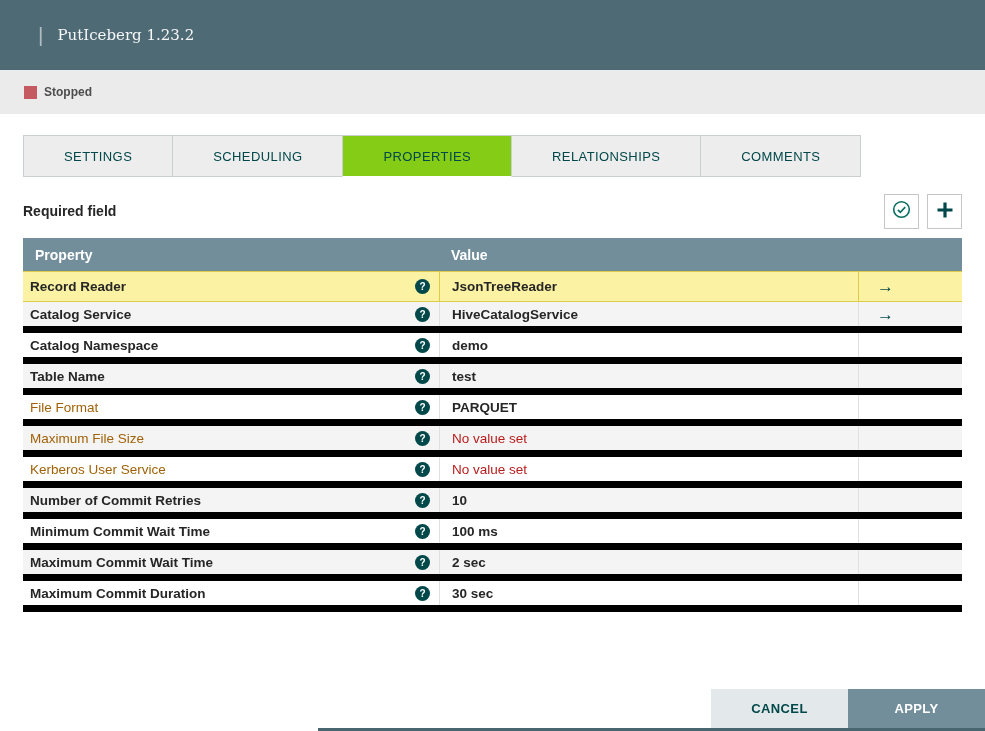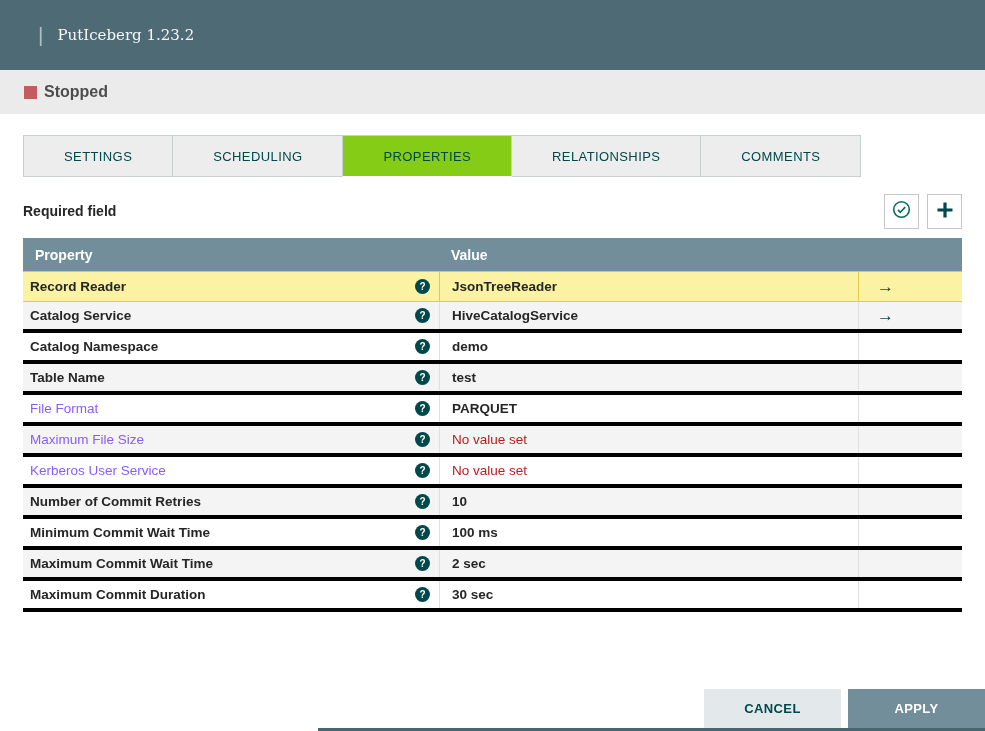--- a/index.html
+++ b/index.html
@@ -30,21 +30,21 @@
   .header-subtitle { font-family: "DejaVu Serif", serif; font-size: 15px; opacity: 0.95; }
 
   
   .statusbar {
     height: 44px;
     background: var(--status-bar-bg, #EBEBEB);
     display: flex; align-items: center;
     padding: 0 24px; gap: 7px;
   }
   .stop-square { width: 13px; height: 13px; background: var(--stopped-color, #C55A61); flex: 0 0 auto; }
-  .status-label { font-size: 16px; font-weight: bold; color: #4D4D4D; }
+  .status-label { font-size: 12px; font-weight: bold; color: #4D4D4D; }
 
   .content { padding: 0 23px; }
 
   
   .tabs { display: flex; margin-top: 21px; }
   .tab {
     height: 42px;
     display: flex; align-items: center;
     padding: 0 40px;
     background: #EDEDED;
@@ -80,28 +80,28 @@
     color: #fff; font-size: 14px; font-weight: bold;
   }
   .th-prop { width: 416px; padding-left: 12px; }
   .th-val  { flex: 1; padding-left: 12px; }
   .th-arrow { width: 104px; }
 
   .trow {
     display: flex; align-items: stretch;
     height: 31px;
     background: #fff;
-    border-bottom: 4px solid #000000;
+    border-bottom: 7px solid #000000;
     font-size: 13.5px;
     cursor: pointer;
   }
   .trow:nth-child(even) { background: var(--row-alt-bg, #F4F4F4); }
   .cell { display: flex; align-items: center; }
   .cell-prop { width: 416px; padding-left: 7px; }
-  .prop-name { color: #8b5cf6; }
+  .prop-name { color: #a16207; }
   .prop-name.required { font-weight: bold; color: #262626; }
   .help-icon {
     margin-left: auto; margin-right: 9px;
     width: 15px; height: 15px; border-radius: 50%;
     background: var(--accent, #004849); color: #fff;
     font-size: 10px; font-weight: bold;
     display: flex; align-items: center; justify-content: center;
     flex: 0 0 auto;
   }
   .cell-val { flex: 1; padding-left: 12px; border-left: 1px solid #E0E0E0; }
@@ -116,21 +116,21 @@
     border-bottom: 1px solid var(--highlight-border, #DECB4B);
   }
   .trow.highlight .cell-val,
   .trow.highlight .cell-arrow { border-left-color: var(--highlight-border, #DECB4B); }
 
   
   .footer { position: absolute; right: 0; bottom: 3px; display: flex; }
   .btn {
     height: 39px; width: 137px;
     border: none; cursor: pointer;
-    font-family: inherit; font-size: 13px; font-weight: bold; letter-spacing: 0.4px; margin-left: 7px;
+    font-family: inherit; font-size: 13px; font-weight: bold; letter-spacing: 0.4px;
   }
   .btn-cancel { background: #E3E8EB; color: var(--accent, #004849); }
   .btn-apply  { background: var(--apply-bg, #728E9B); color: #fff; }
 
   .bottom-edge {
     position: absolute; bottom: 0; left: 318px; right: 0; height: 3px;
     background: #47666F;
   }
 </style>
 </head>

